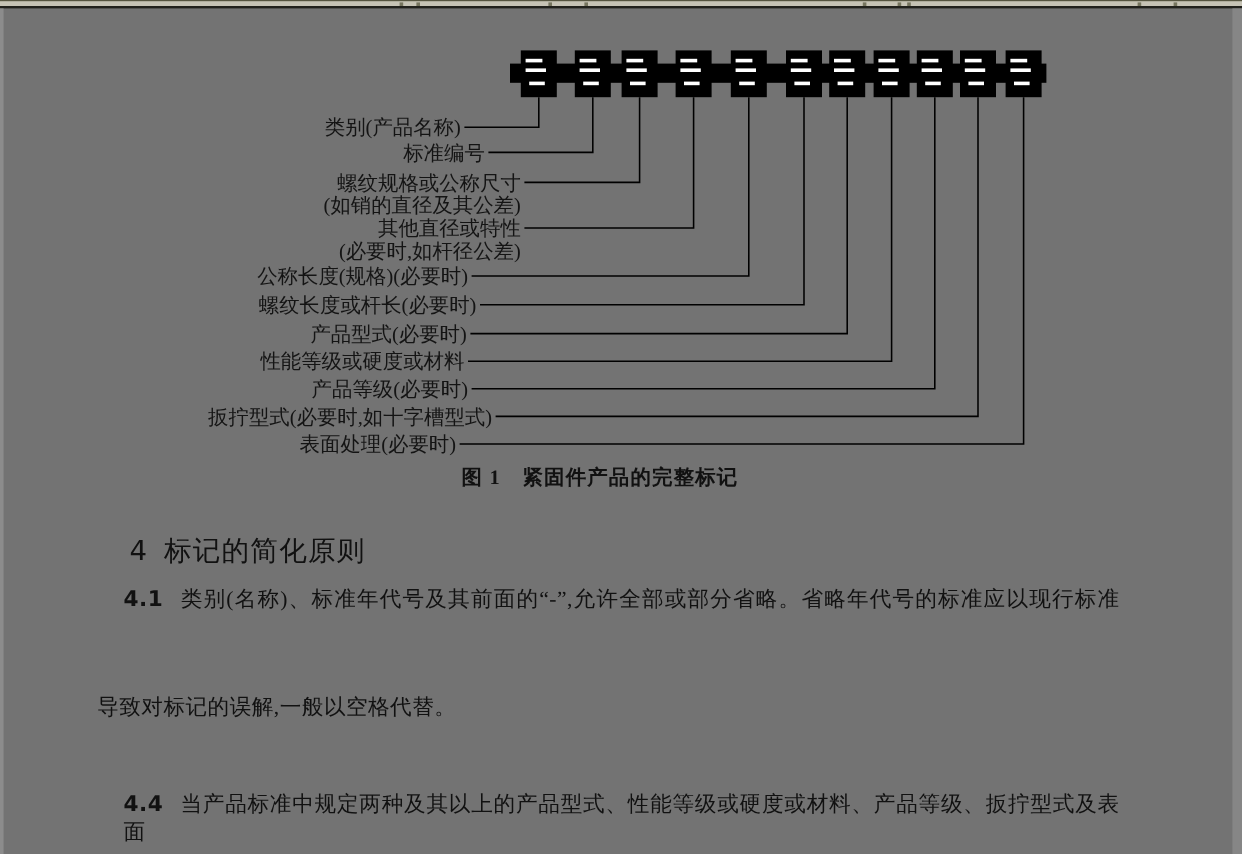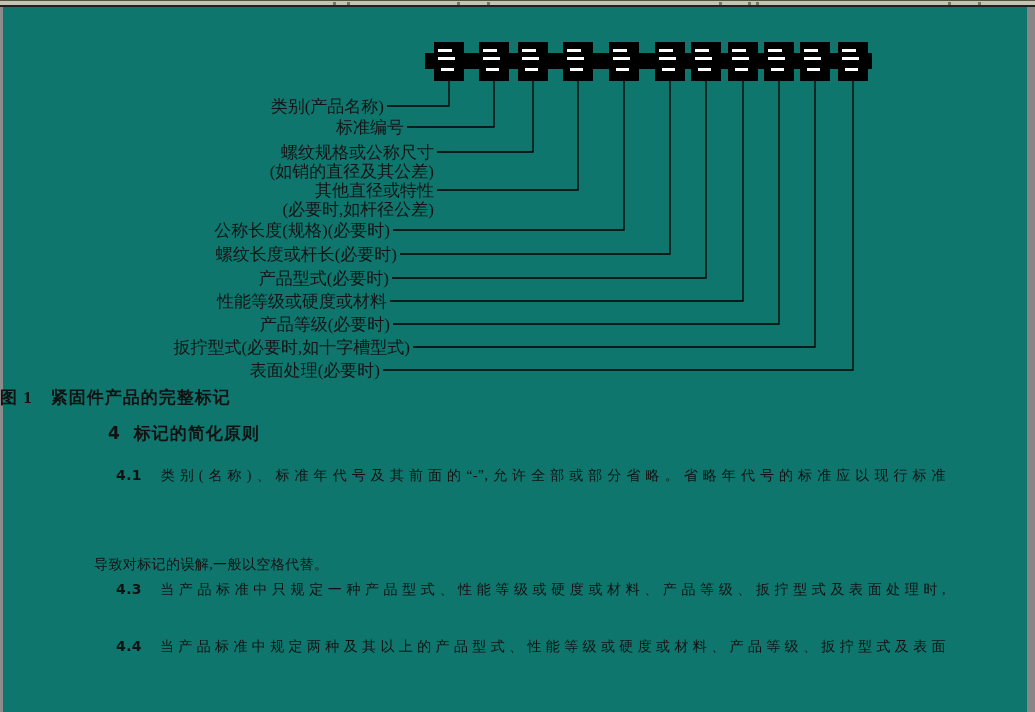--- a/index.html
+++ b/index.html
@@ -1,34 +1,34 @@
 <!DOCTYPE html>
 <html><head>
 <meta charset="utf-8">
 <style>
   html,body{margin:0;padding:0;background:#fff;}
-  .screen{position:relative;width:1035px;height:712px;background:#0f766e;overflow:hidden;
+  .screen{position:relative;width:1035px;height:712px;background:#737373;overflow:hidden;
           font-family:"Liberation Serif","DejaVu Serif",serif;color:#111;}
   
   .topbar{position:absolute;left:0;top:0;width:1035px;height:5px;background:#c6c3b5;border-top:1px solid #55543f;box-sizing:border-box;}
   .tick{position:absolute;top:1px;width:3px;height:4px;background:#76755f;}
   .topline{position:absolute;left:0;top:5px;width:1035px;height:2px;background:#21211c;}
   .edge-left{position:absolute;left:0;top:7px;width:3px;height:705px;background:#8c8c8c;}
   .edge-right{position:absolute;right:0;top:7px;width:8px;height:705px;background:#868686;}
   
   svg.fig{position:absolute;left:0;top:0;}
   svg.fig .ln{fill:none;stroke:#000;stroke-width:1.3;}
   svg.fig text{font-family:"Liberation Serif","DejaVu Serif",serif;font-size:17px;fill:#141414;}
-  .caption{position:absolute;left:0;top:386px;width:1000px;text-align:left;font-size:17px;font-weight:700;letter-spacing:1px;}
+  .caption{position:absolute;left:0;top:386px;width:1000px;text-align:center;font-size:17px;font-weight:700;letter-spacing:1px;}
   .caption .capfig{margin-right:18px;}
   
-  .heading{position:absolute;left:108px;top:422px;font-family:"DejaVu Sans","Liberation Sans",sans-serif;
-           font-weight:700;font-size:17px;letter-spacing:1px;}
+  .heading{position:absolute;left:108px;top:444px;font-family:"DejaVu Sans","Liberation Sans",sans-serif;
+           font-weight:400;font-size:23px;letter-spacing:1px;}
   .heading .hnum{margin-right:13px;font-family:"DejaVu Sans","Liberation Sans",sans-serif;}
-  .bodyline{position:absolute;left:94px;width:852px;font-size:14px;line-height:22px;letter-spacing:0.4px;box-sizing:border-box;}
+  .bodyline{position:absolute;left:81px;width:852px;font-size:18px;line-height:22px;letter-spacing:0.4px;box-sizing:border-box;margin-top:24px;}
   .bodyline.indent{padding-left:22px;}
   .bodyline.full{text-align:justify;text-align-last:justify;}
   .cnum{font-family:"DejaVu Sans","Liberation Sans",sans-serif;font-weight:700;margin-right:14px;}
 </style>
 </head>
 <body>
 
 <div class="screen">
 
   <div class="topbar">
@@ -153,21 +153,18 @@
   </div>
 
   <div class="bodyline indent full" style="top:464px">
     <span class="cnum">4.1</span><span>类别(名称)、标准年代号及其前面的“-”,允许全部或部分省略。省略年代号的标准应以现行标准</span>
   </div>
 
   <div class="bodyline" style="top:554px">
     <span>导致对标记的误解,一般以空格代替。</span>
   </div>
 
-  <div class="bodyline indent full" style="top:578px">
-    <span class="cnum">4.3</span><span>当产品标准中只规定一种产品型式、性能等级或硬度或材料、产品等级、扳拧型式及表面处理时,</span>
-  </div>
 
   <div class="bodyline indent full" style="top:635px">
     <span class="cnum">4.4</span><span>当产品标准中规定两种及其以上的产品型式、性能等级或硬度或材料、产品等级、扳拧型式及表面</span>
   </div>
 
 </div>
 
 </body></html>

